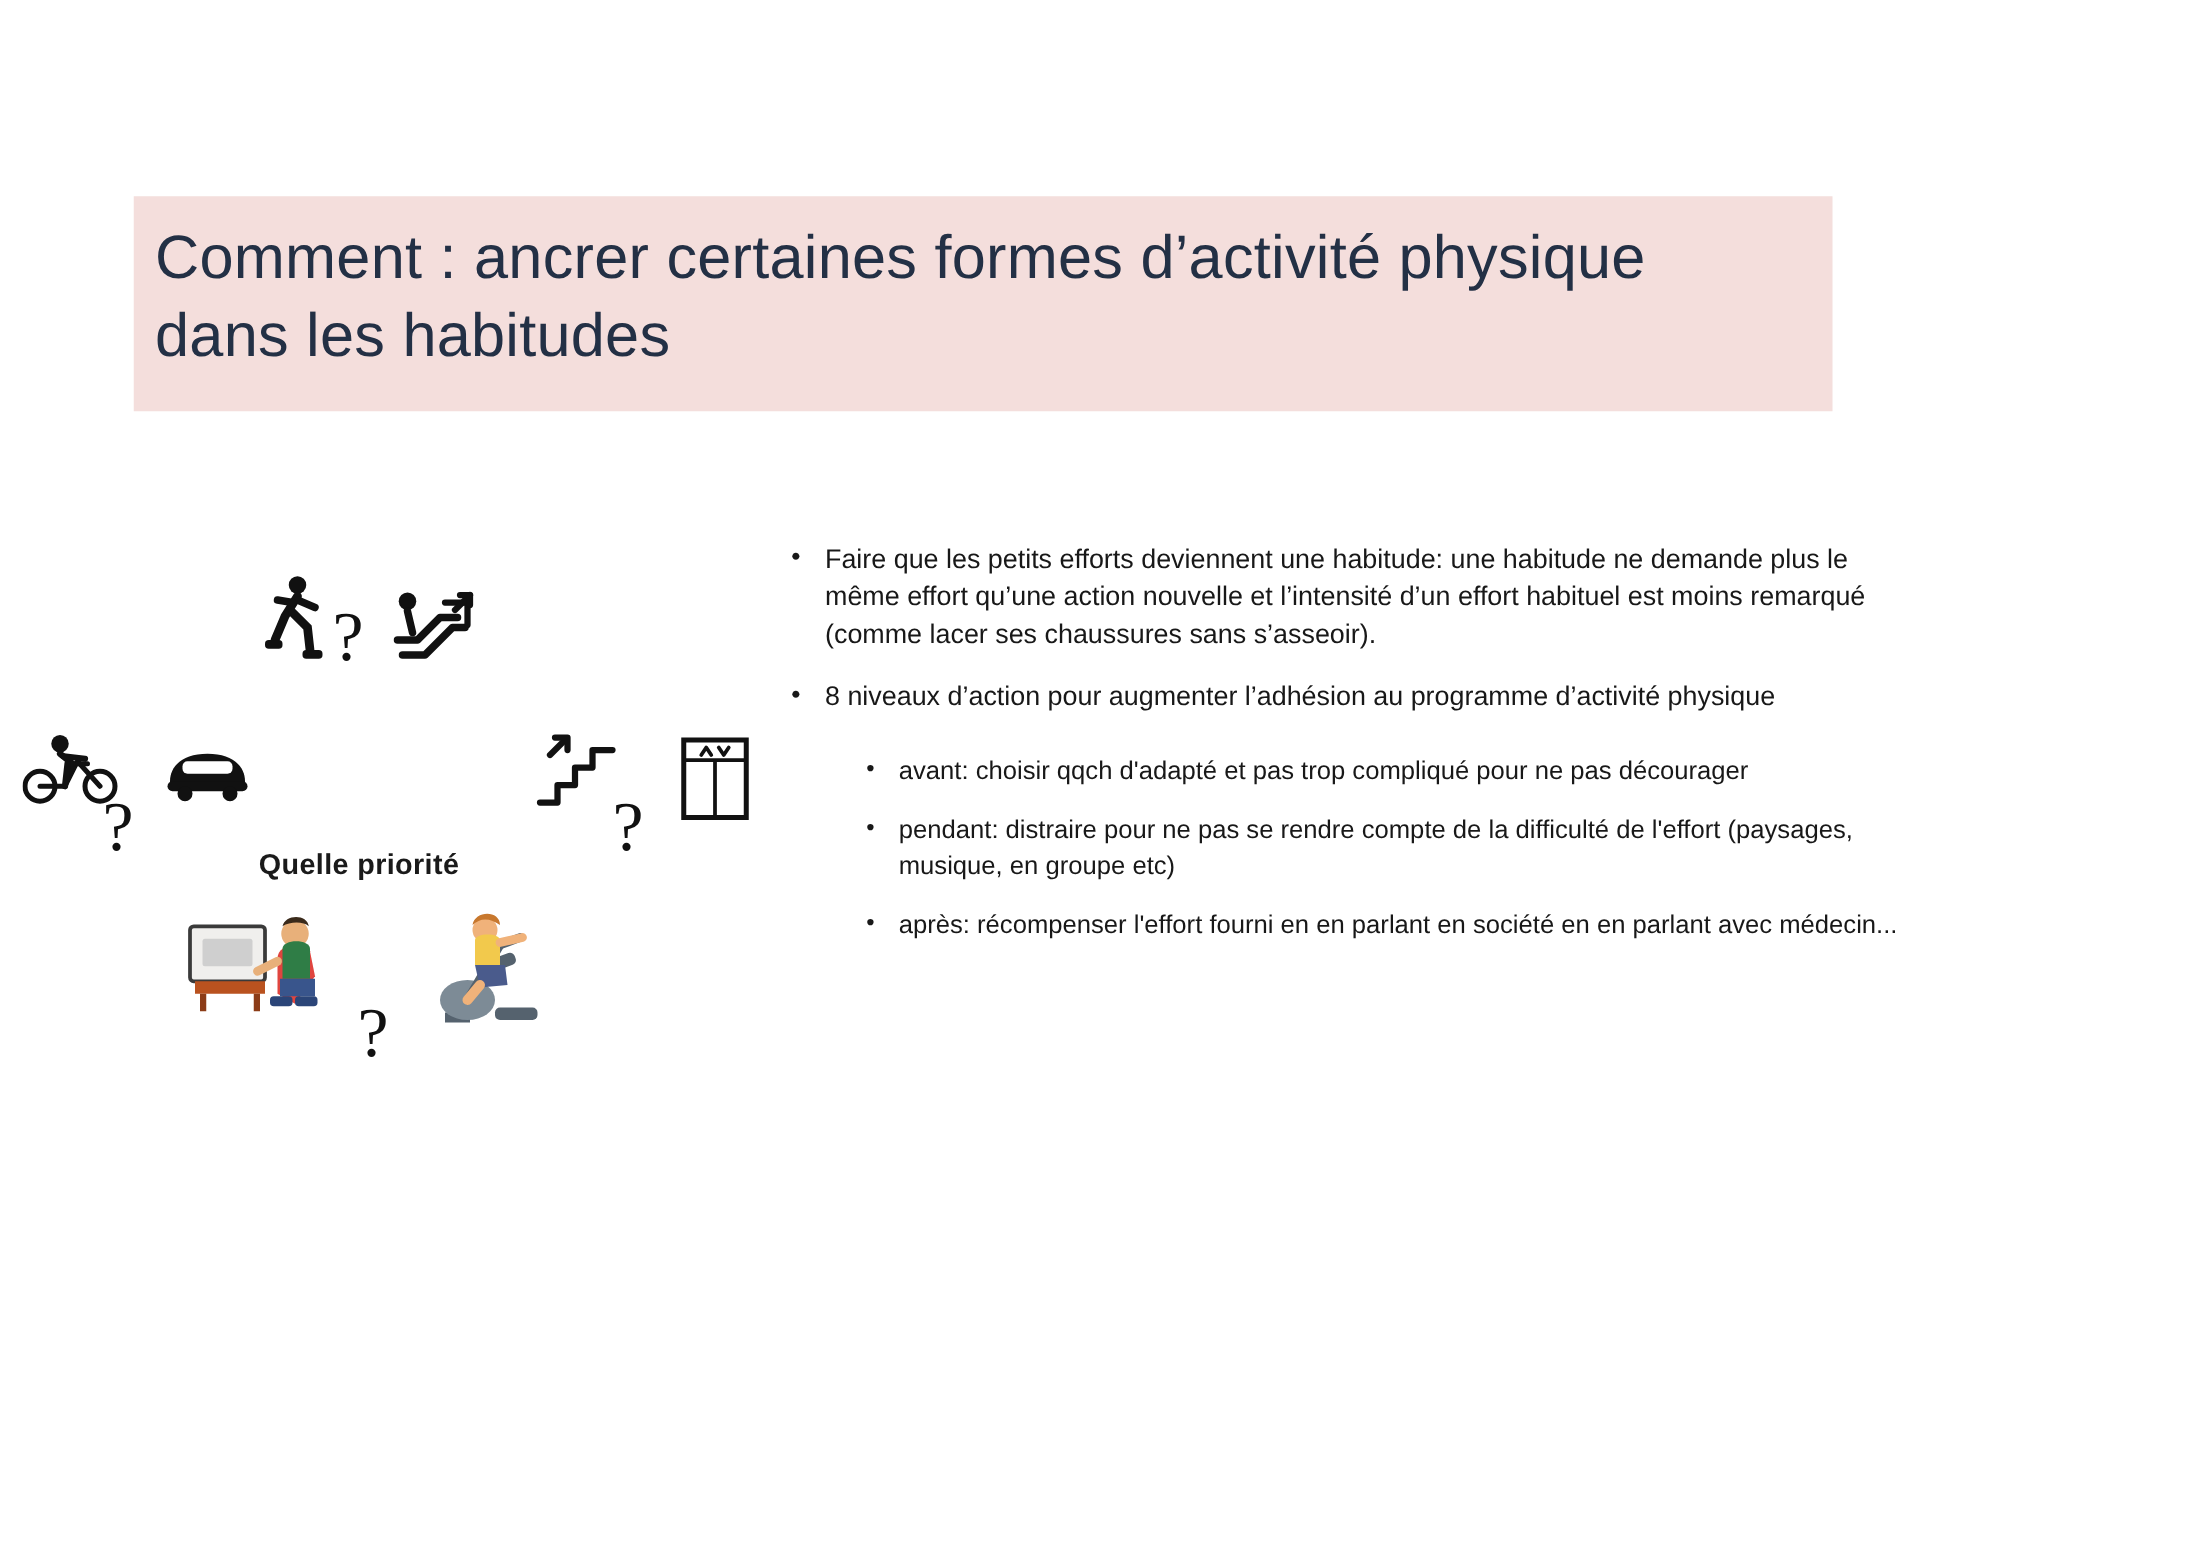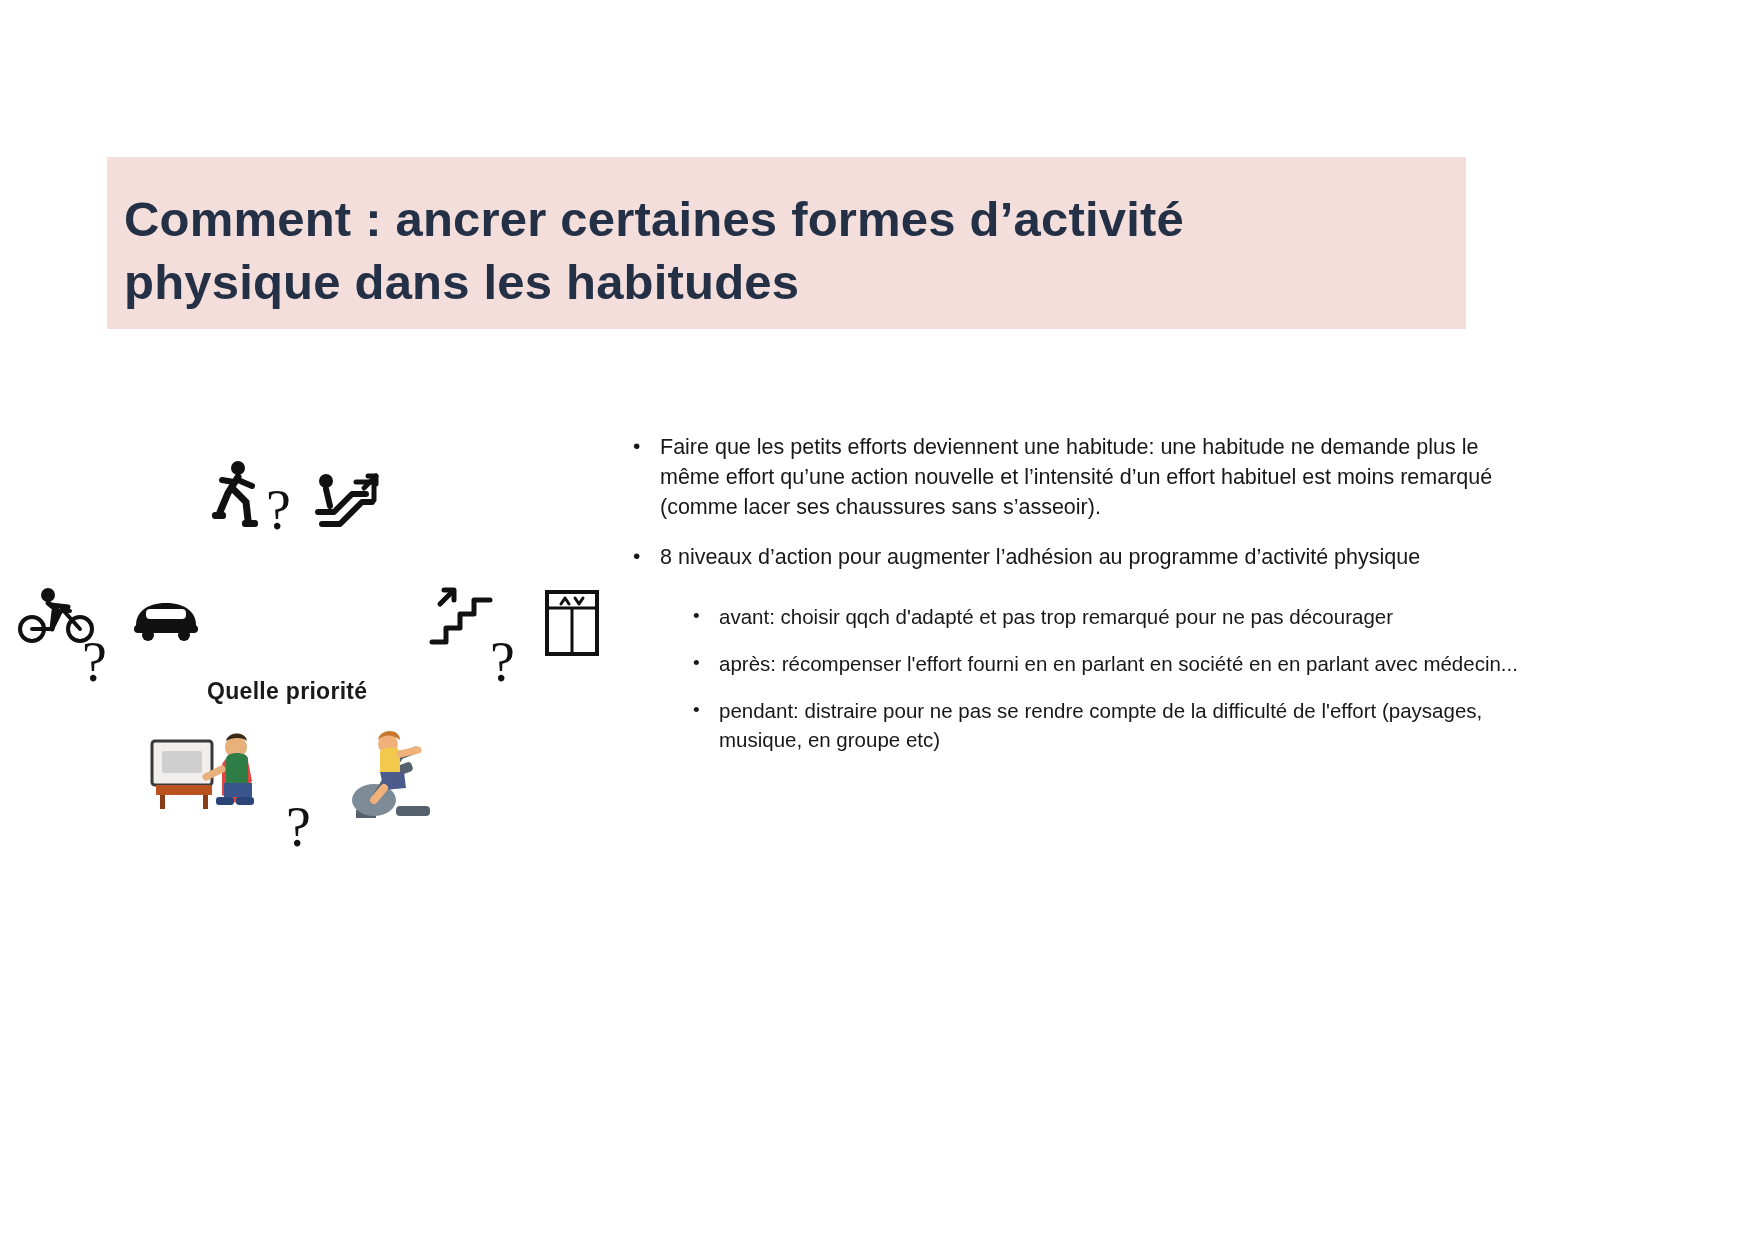--- a/index.html
+++ b/index.html
@@ -20,26 +20,26 @@
     position: absolute;
     left: 107px;
     top: 157px;
     width: 1359px;
     height: 172px;
     background: #f4dedc;
   }
   .title-text {
     position: absolute;
     left: 124px;
-    top: 188px;
+    top: 175px;
     width: 1290px;
     font-size: 49px;
     line-height: 63px;
     color: #233045;
-    font-weight: 700;
+    font-weight: 400;
     letter-spacing: 0.2px;
   }
 
   
   .illus {
     position: absolute;
     left: 0px;
     top: 430px;
     width: 620px;
     height: 450px;
@@ -233,17 +233,17 @@
     </svg>
   </span>
 </div>
 
 <div class="content">
   <ul class="lvl1">
     <li>Faire que les petits efforts deviennent une habitude: une habitude ne demande plus le même effort qu’une action nouvelle et l’intensité d’un effort habituel est moins remarqué (comme lacer ses chaussures sans s’asseoir).</li>
     <li>8 niveaux d’action pour augmenter l’adhésion au programme d’activité physique</li>
   </ul>
   <ul class="lvl2">
-    <li>avant:  choisir qqch d'adapté et pas trop remarqué pour ne pas décourager</li>
+    <li>avant:  choisir qqch d'adapté et pas trop compliqué pour ne pas décourager</li>
+    <li>pendant: distraire pour ne pas se rendre compte de la difficulté de l'effort (paysages, musique, en groupe etc)</li>
     <li>après: récompenser l'effort fourni en en parlant en société en en parlant avec médecin...</li>
-    <li>pendant: distraire pour ne pas se rendre compte de la difficulté de l'effort (paysages, musique, en groupe etc)</li>
   </ul>
 </div>
 
 </body></html>

